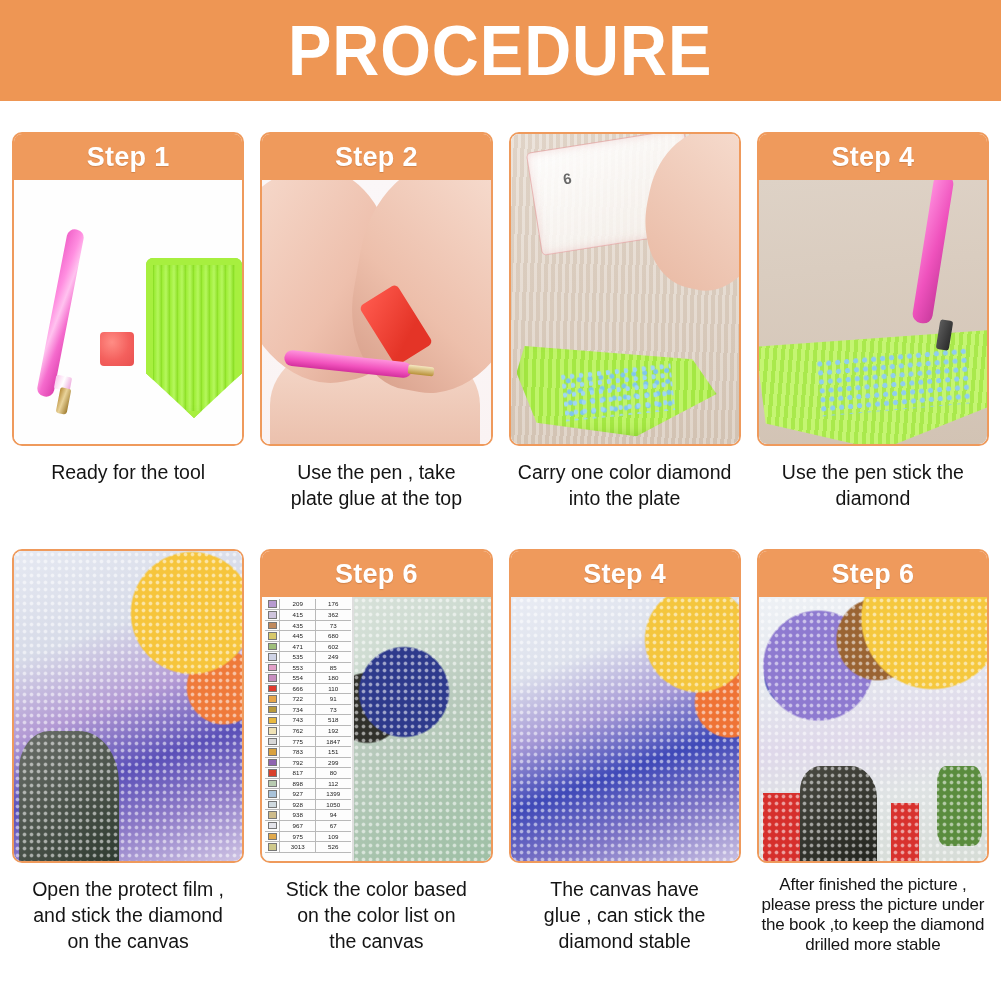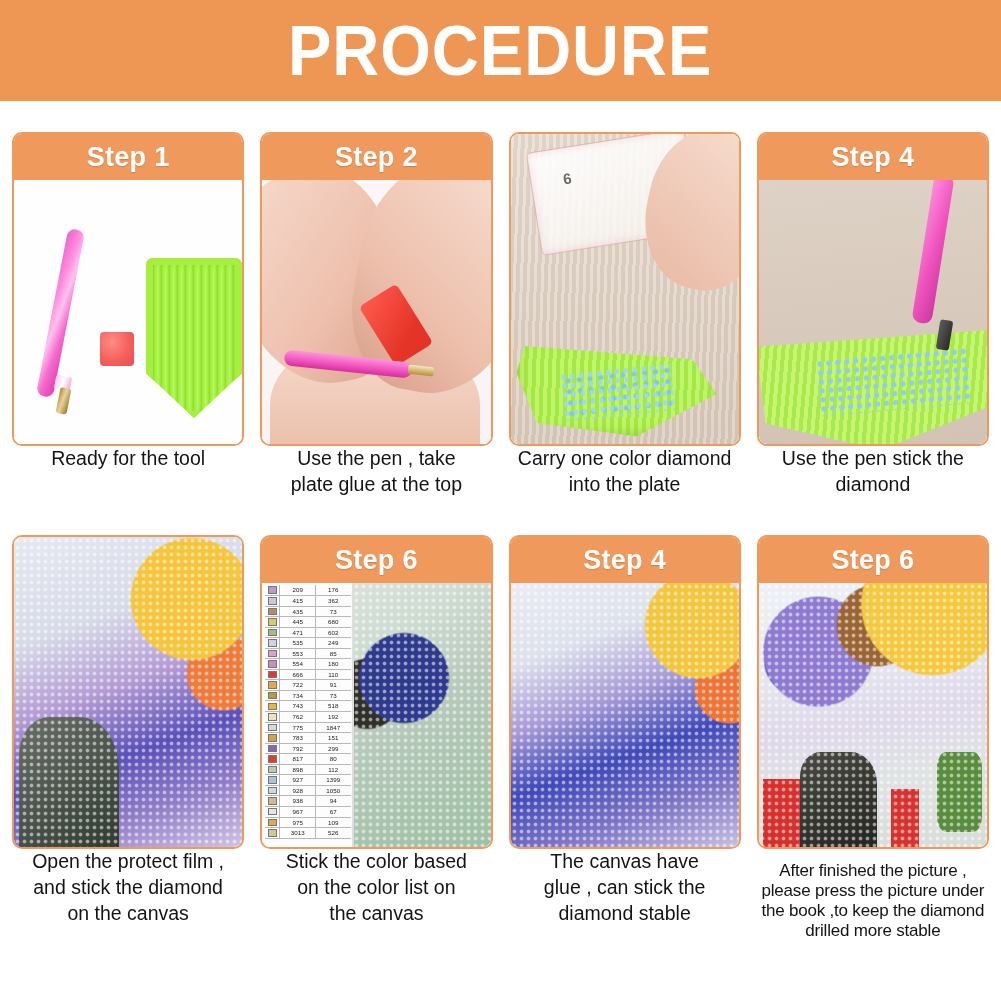--- a/index.html
+++ b/index.html
@@ -70,20 +70,21 @@
     text-shadow: 0 1px 1px rgba(120,60,20,.25);
   }
   .card-body {
     flex: 1 1 auto;
     position: relative;
     overflow: hidden;
     background: #fff;
   }
 
   .caption {
+    margin-top: 14px;
     text-align: center;
     font-size: 19.5px;
     line-height: 1.32;
     color: #141414;
     font-family: "Liberation Sans", sans-serif;
     padding: 0 2px;
     white-space: pre-line;
   }
   .caption.small {
     font-size: 17px;

